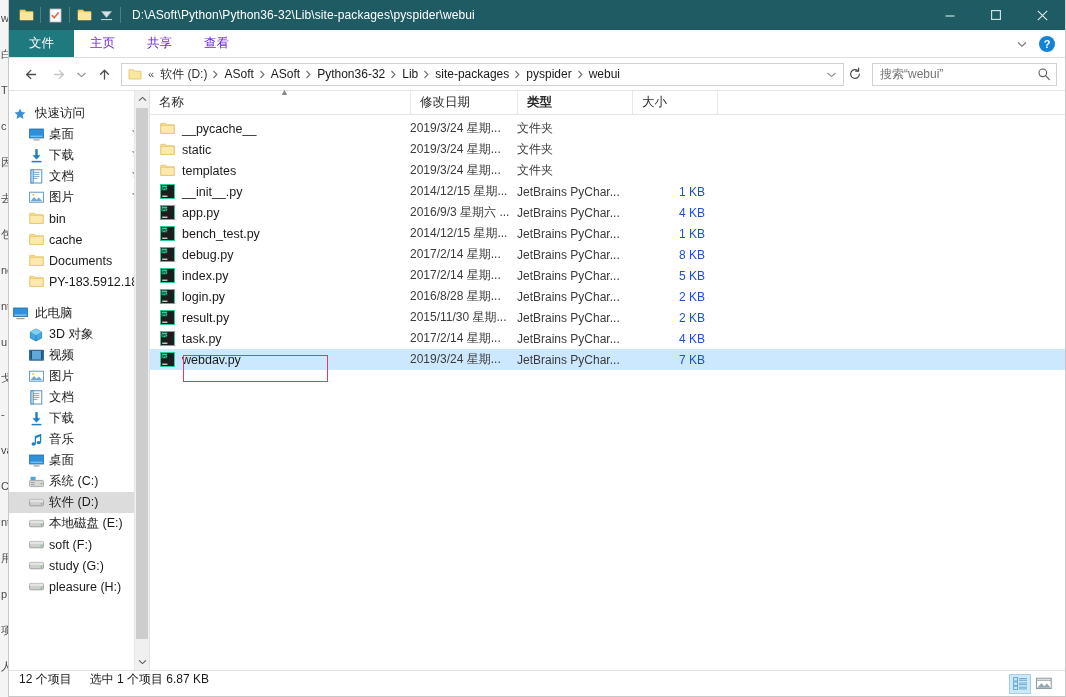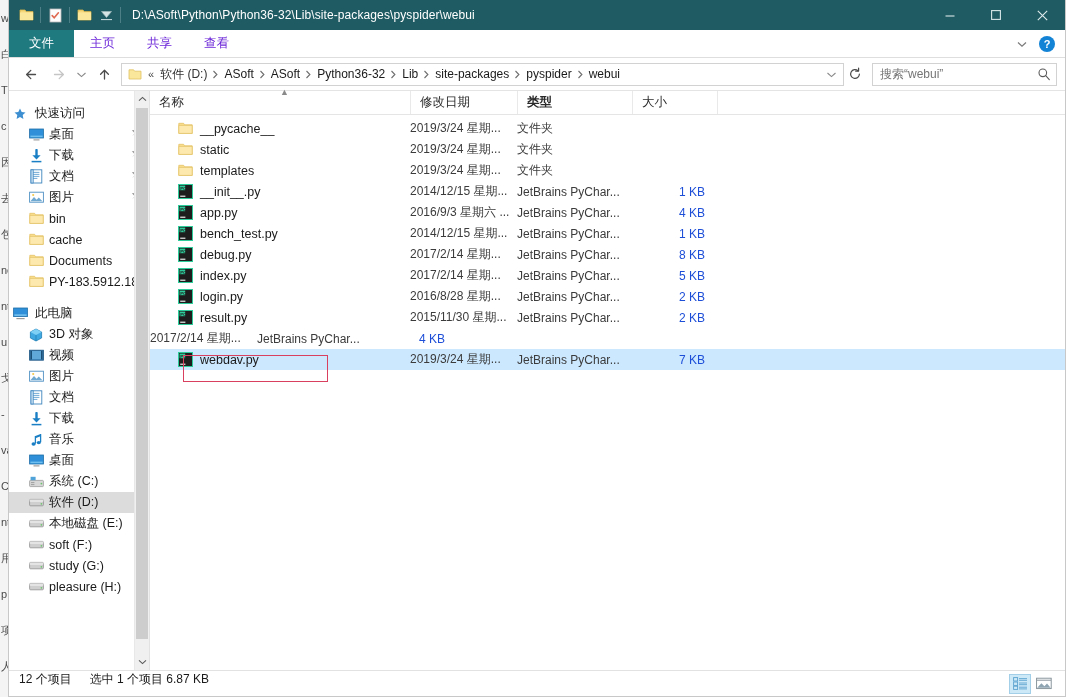--- a/index.html
+++ b/index.html
@@ -252,21 +252,21 @@
 
   .rows { flex: 1 1 auto; overflow: hidden; padding-top: 3px; }
   .row {
     height: 21px;
     display: flex; align-items: center;
     font-size: 12.5px; color: #1a1a1a;
     white-space: nowrap;
   }
   .row.sel { background: #cce8ff; }
   .cell { display: flex; align-items: center; overflow: hidden; }
-  .c-name { width: 260px; flex: 0 0 260px; padding-left: 27px; gap: 7px; }
+  .c-name { width: 260px; flex: 0 0 260px; padding-left: 9px; gap: 7px; }
   .c-date { width: 107px; flex: 0 0 107px; color: #3b3b3b; font-size: 12px; }
   .c-type { width: 115px; flex: 0 0 115px; color: #3b3b3b; font-size: 12px; }
   .c-size { width: 85px; flex: 0 0 85px; color: #1d4ed8; font-size: 12px;
             justify-content: flex-end; padding-right: 12px; text-align: center; }
   .ricon { width: 16px; height: 16px; flex: 0 0 16px; display: flex; align-items: center; justify-content: center; }
 
   
   .annot {
     position: absolute;
     left: 183px; top: 355px;
@@ -926,20 +926,31 @@
                     <path d="M2.2 12.2h5.2" stroke="#ffffff" stroke-width="1.1"></path>
                   </svg>
                 </span>
                 <span>result.py</span>
               </div>
               <div class="cell c-date">2015/11/30 星期...</div>
               <div class="cell c-type">JetBrains PyChar...</div>
               <div class="cell c-size">2 KB</div>
             </div>
             <div class="row">
+              <div class="cell c-name">
+                <span class="ricon">
+                  <svg width="15" height="15" viewBox="0 0 15 15">
+                    <rect x="0.5" y="0.5" width="14" height="14" fill="#1d1d1d" stroke="#2ecc9b" stroke-width="1"></rect>
+                    <rect x="1.6" y="1.6" width="5.6" height="4.6" fill="#2ecc9b"></rect>
+                    <text x="2.2" y="5.6" font-size="4.4" fill="#1d1d1d" font-family="sans-serif" font-weight="bold">PC</text>
+                    <path d="M2.2 12.2h5.2" stroke="#ffffff" stroke-width="1.1"></path>
+                  </svg>
+                </span>
+                <span>task.py</span>
+              </div>
               <div class="cell c-date">2017/2/14 星期...</div>
               <div class="cell c-type">JetBrains PyChar...</div>
               <div class="cell c-size">4 KB</div>
             </div>
             <div class="row sel">
               <div class="cell c-name">
                 <span class="ricon">
                   <svg width="15" height="15" viewBox="0 0 15 15">
                     <rect x="0.5" y="0.5" width="14" height="14" fill="#1d1d1d" stroke="#2ecc9b" stroke-width="1"></rect>
                     <rect x="1.6" y="1.6" width="5.6" height="4.6" fill="#2ecc9b"></rect>

